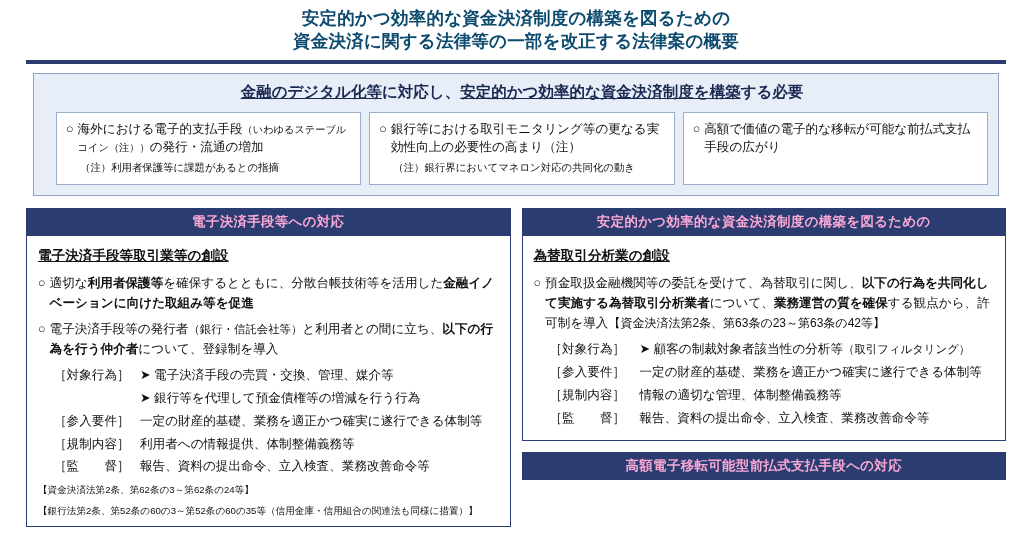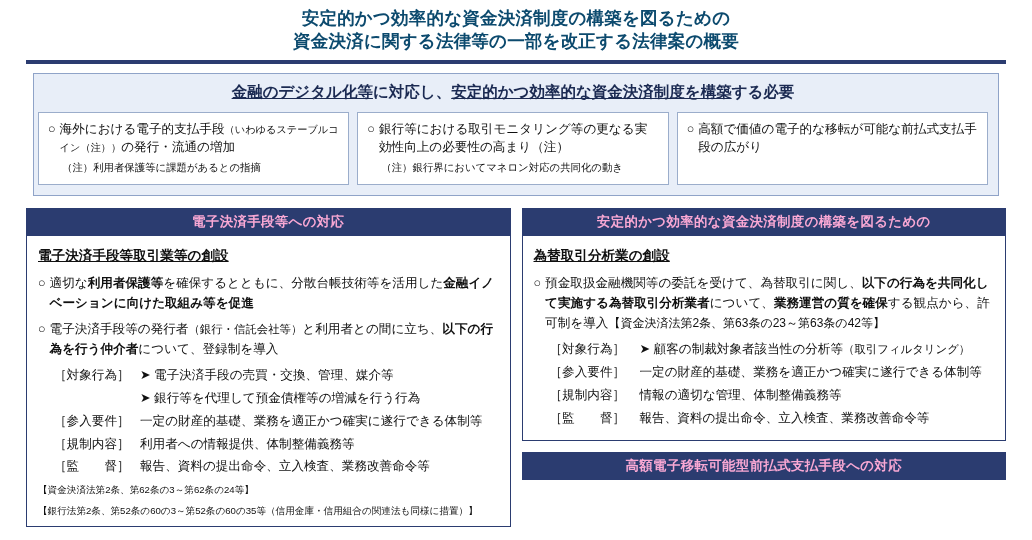--- a/index.html
+++ b/index.html
@@ -32,21 +32,21 @@
     margin: 6px 26px 0 26px;
     height: 4px;
     background: #2b3c70;
   }
 
   
   .need-box {
     margin: 9px 33px 0 33px;
     border: 1px solid #8fa3c8;
     background: #e8eef8;
-    padding: 8px 10px 10px 4px;
+    padding: 8px 10px 10px 22px;
   }
   .need-head {
     text-align: center;
     font-size: 15.5px;
     font-weight: bold;
     color: #1b2a52;
     margin-bottom: 9px;
   }
   .need-head u { text-decoration: underline; }
   .need-cols {

